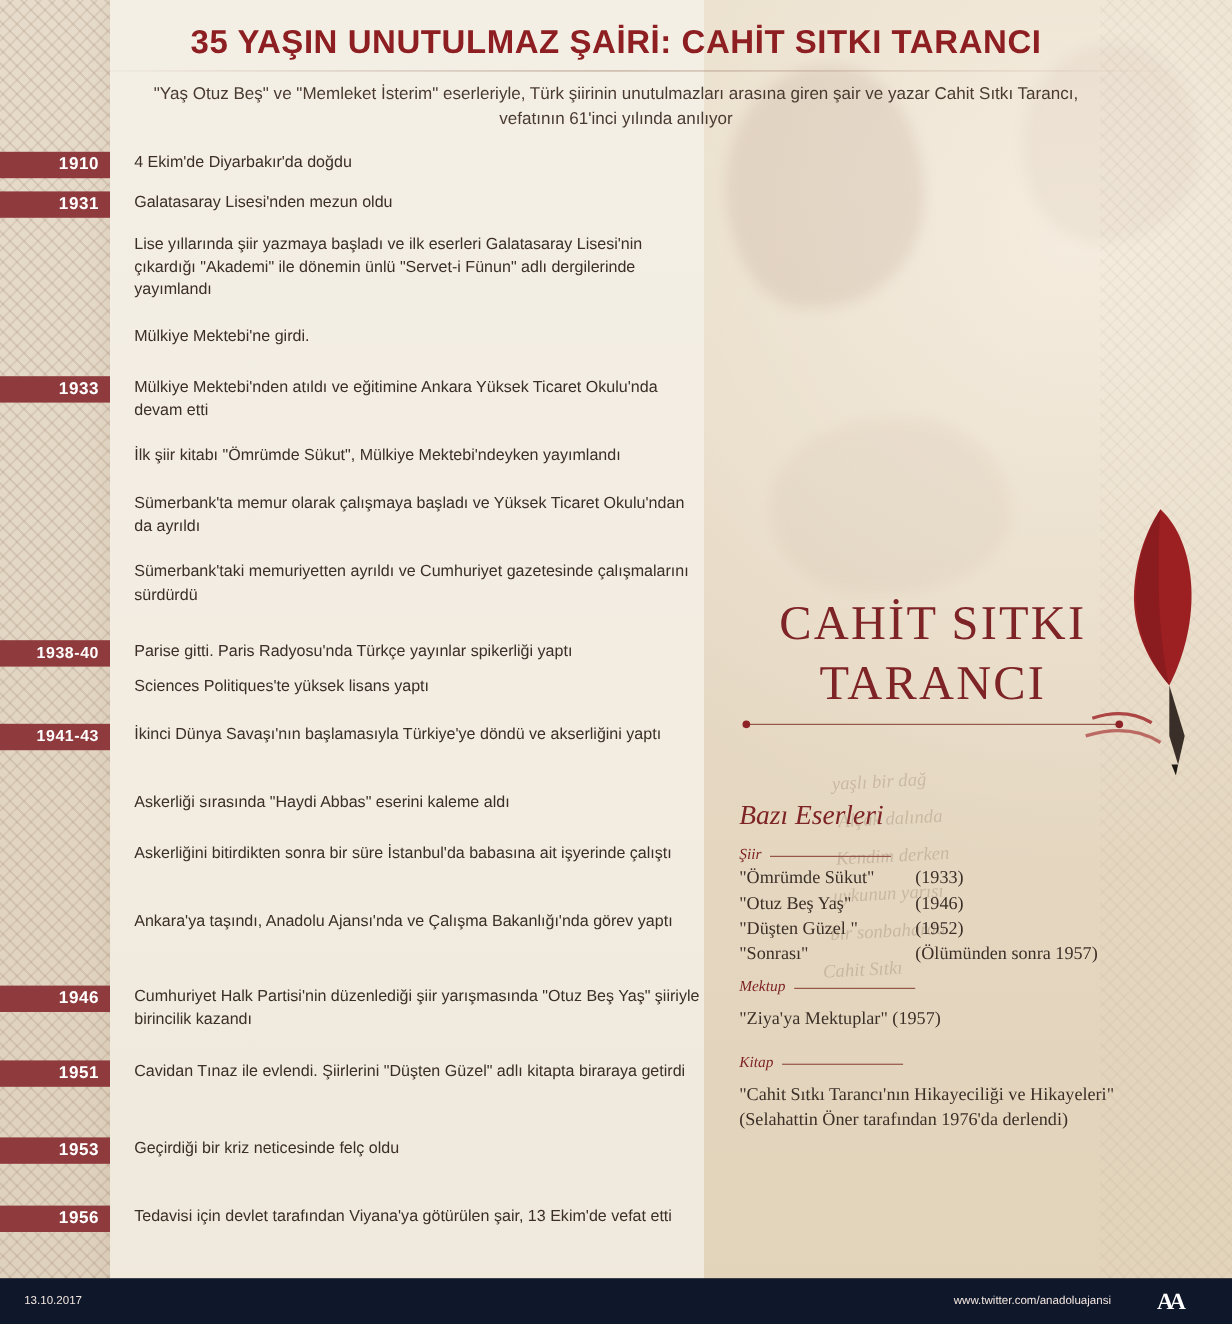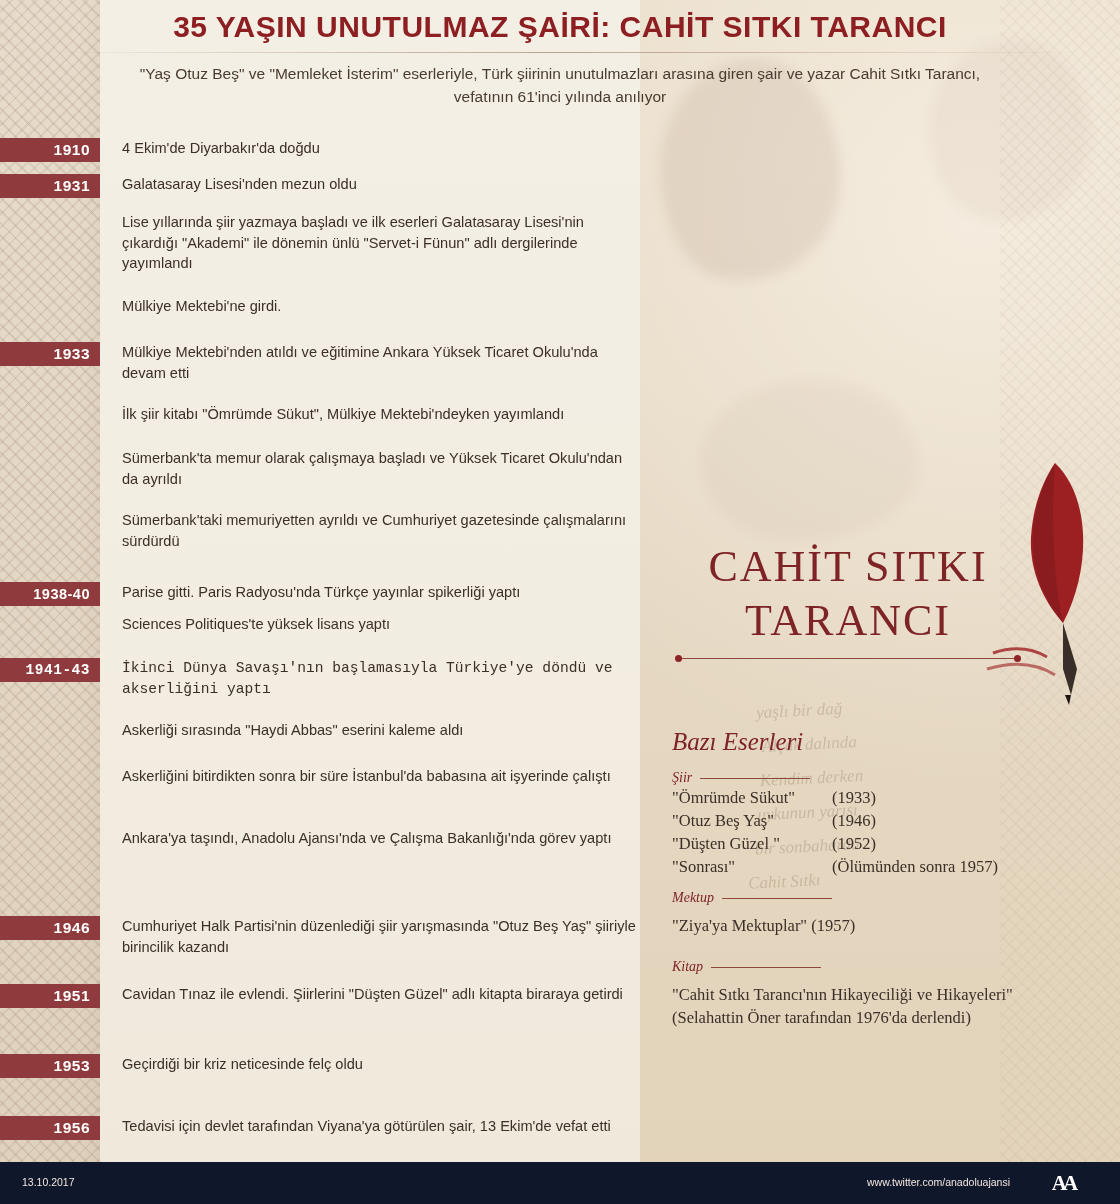--- a/index.html
+++ b/index.html
@@ -40,21 +40,21 @@
     position:absolute;left:640px;top:0;width:480px;height:1204px;
     background:
       radial-gradient(circle at 70% 18%, rgba(255,250,242,.55), rgba(255,250,242,0) 55%),
       linear-gradient(180deg,#e9ddc9 0%,#e6d9c4 40%,#e2d3ba 100%);
   }
   .splatter{
     position:absolute;border-radius:50% 45% 55% 40%/50% 55% 45% 50%;
     background:rgba(150,110,95,.13);filter:blur(6px);
   }
   
-  .header{position:absolute;left:0;top:0;width:1120px;height:118px;}
+  .header{position:absolute;left:0;top:12px;width:1120px;height:118px;}
   .title{
     position:absolute;top:10px;left:0;width:1120px;text-align:center;
     font-size:30px;font-weight:bold;letter-spacing:.5px;color:#8d1f22;
   }
   .rule{
     position:absolute;top:52px;left:36px;width:1048px;height:1px;
     background:linear-gradient(90deg,rgba(140,100,80,0),rgba(140,100,80,.55),rgba(140,100,80,0));
   }
   .subtitle{
     position:absolute;top:62px;left:120px;width:880px;text-align:center;
@@ -274,38 +274,38 @@
 
   <div class="row" style="height:32px;">
     <div class="year-cell wide" style="top:0px;">1938-40</div>
     <div class="entry" style="top:0px;">Parise gitti. Paris Radyosu'nda Türkçe yayınlar spikerliği yaptı</div>
   </div>
 
   <div class="row" style="height:44px;">
     <div class="entry" style="top:0px;">Sciences Politiques'te yüksek lisans yaptı</div>
   </div>
 
-  <div class="row" style="height:62px;font-family:Liberation Mono, monospace;">
+  <div class="row" style="height:62px;">
     <div class="year-cell wide" style="top:0px;">1941-43</div>
     <div class="entry" style="top:0px;">İkinci Dünya Savaşı'nın başlamasıyla Türkiye'ye döndü ve akserliğini yaptı</div>
   </div>
 
   <div class="row" style="height:46px;">
     <div class="entry" style="top:0px;">Askerliği sırasında "Haydi Abbas" eserini kaleme aldı</div>
   </div>
 
   <div class="row" style="height:62px;">
     <div class="entry" style="top:0px;">Askerliğini bitirdikten sonra bir süre İstanbul'da babasına ait işyerinde çalıştı</div>
   </div>
 
   <div class="row" style="height:68px;">
     <div class="entry" style="top:0px;">Ankara'ya taşındı, Anadolu Ajansı'nda ve Çalışma Bakanlığı'nda görev yaptı</div>
   </div>
 
-  <div class="row" style="height:68px;margin-top:20px;">
+  <div class="row" style="height:68px;">
     <div class="year-cell" style="top:0px;">1946</div>
     <div class="entry" style="top:0px;">Cumhuriyet Halk Partisi'nin düzenlediği şiir yarışmasında "Otuz Beş Yaş" şiiriyle birincilik kazandı</div>
   </div>
 
   <div class="row" style="height:70px;">
     <div class="year-cell" style="top:0px;">1951</div>
     <div class="entry" style="top:0px;">Cavidan Tınaz ile evlendi. Şiirlerini "Düşten Güzel" adlı kitapta biraraya getirdi</div>
   </div>
 
   <div class="row" style="height:62px;">

